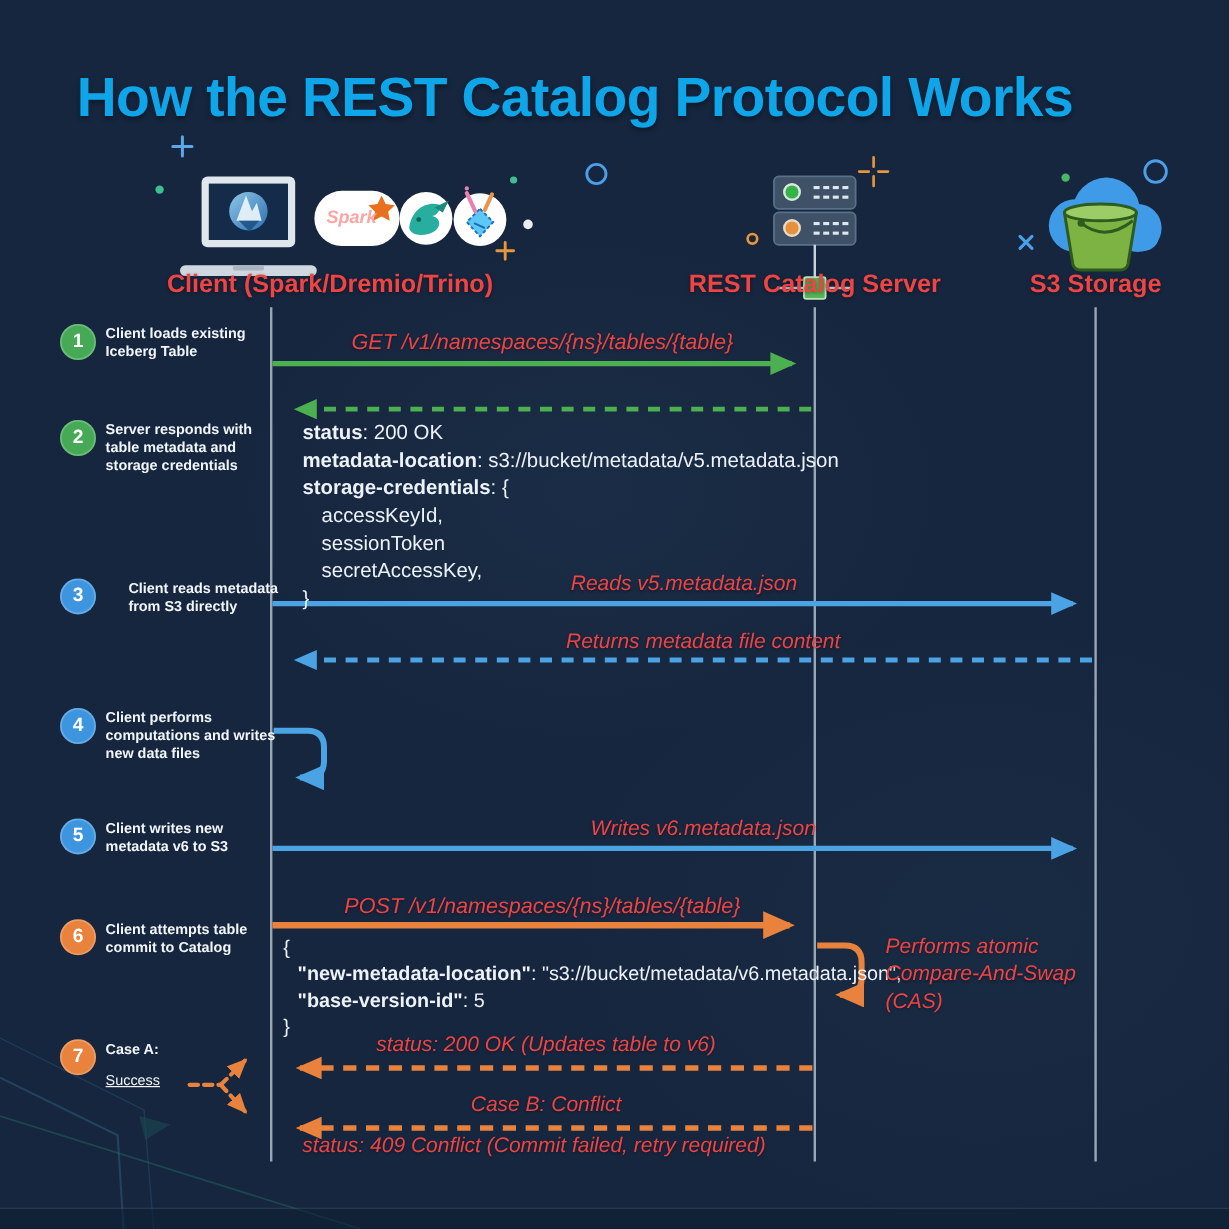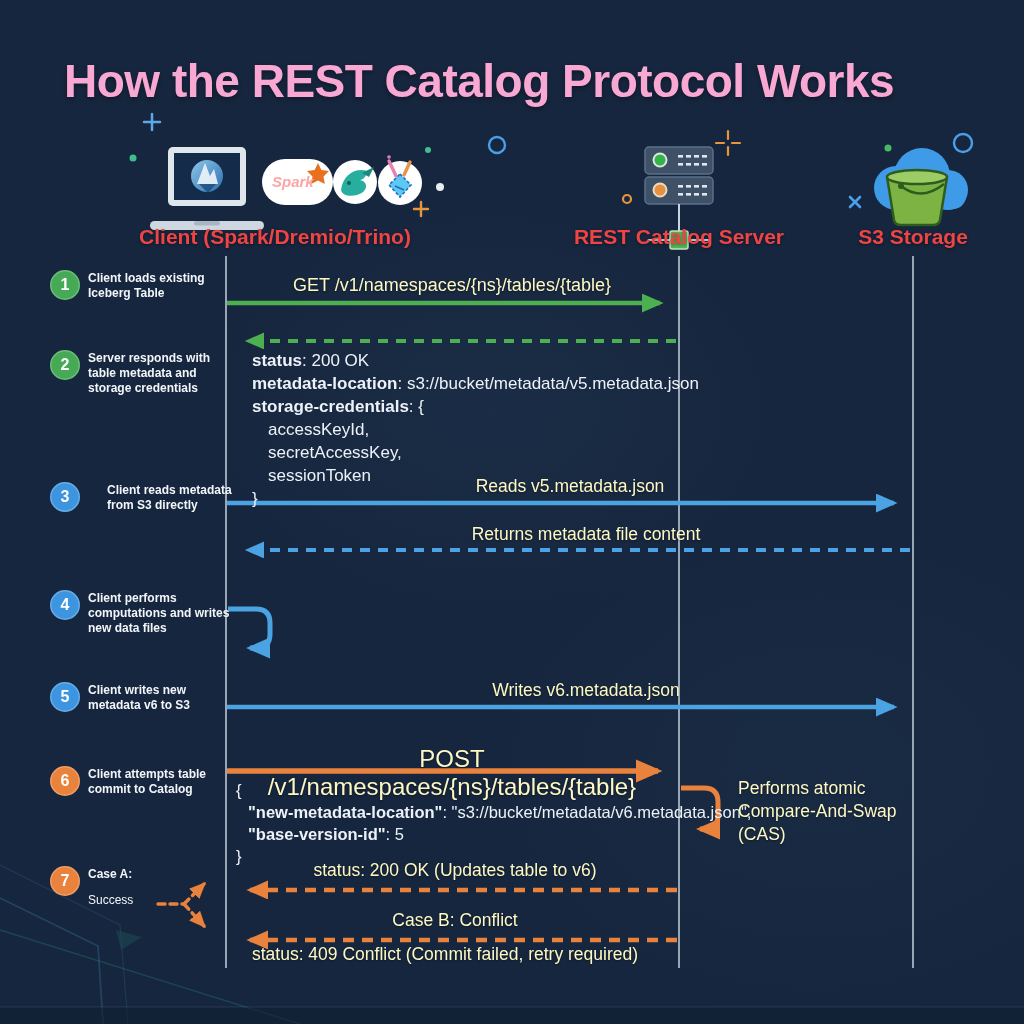--- a/index.html
+++ b/index.html
@@ -12,37 +12,37 @@
   .canvas::before{
     content:"";position:absolute;inset:0;
     background:
       radial-gradient(420px 300px at 48% 40%, rgba(70,100,140,0.10), rgba(0,0,0,0) 70%),
       radial-gradient(500px 360px at 80% 75%, rgba(60,95,130,0.08), rgba(0,0,0,0) 70%);
     pointer-events:none;
   }
   .abs{position:absolute;}
   .title{
     left:64px;top:54px;width:920px;
-    font-size:46px;font-weight:800;letter-spacing:-0.5px;color:#f9a8d4;
+    font-size:46px;font-weight:800;letter-spacing:-0.5px;color:#0ea5e9;
     text-shadow:0 2px 4px rgba(0,0,0,0.35);
   }
   .actor-label{font-size:21px;font-weight:700;color:#ef4444;text-align:center;text-shadow:0 1px 3px rgba(0,0,0,0.4);}
   .svglayer{left:0;top:0;width:1024px;height:1024px;}
   .stepnum{
     width:30px;height:30px;border-radius:50%;
     display:flex;align-items:center;justify-content:center;
     font-size:16px;font-weight:700;color:#fff;
     box-shadow:0 0 0 1.5px rgba(255,255,255,0.22) inset;
   }
   .stepnum.green{background:#45A956;}
   .stepnum.blue{background:#3D95E0;}
   .stepnum.orange{background:#E8823C;}
   .steptext{width:146px;font-size:12px;font-weight:700;line-height:1.26;color:#F2F6FA;}
-  .steptext .plain{font-weight:400;display:block;margin-top:11px;}
-  .msg{font-size:17.5px;color:#fef9c3;text-align:center;text-shadow:0 1px 2px rgba(0,0,0,0.35);}
+  .steptext .plain{font-weight:400;display:block;margin-top:11px;text-decoration:underline;}
+  .msg{font-size:17.5px;color:#ef4444;text-align:center;text-shadow:0 1px 2px rgba(0,0,0,0.35);font-style:italic;}
   .codeblock{font-size:17px;line-height:23px;color:#EDF2F8;}
   .codeblock .ind{padding-left:16px;}
   .b{font-weight:700;}
   .spark-word{font-size:15px;font-weight:700;font-style:italic;color:#fca5a5;}
 </style>
 </head>
 <body>
 
 <div class="canvas">
 
@@ -237,30 +237,30 @@
     <span class="plain">Success</span>
   </div>
 
   <div class="abs msg" style="left:240px;top:275px;width:424px;font-size:18px;">GET /v1/namespaces/{ns}/tables/{table}</div>
 
   <div class="abs codeblock" style="left:252px;top:349px;">
     <div><span class="b">status</span><span>: 200 OK</span></div>
     <div><span class="b">metadata-location</span><span>: s3://bucket/metadata/v5.metadata.json</span></div>
     <div><span class="b">storage-credentials</span><span>: {</span></div>
     <div class="ind">accessKeyId,</div>
+    <div class="ind">sessionToken</div>
     <div class="ind">secretAccessKey,</div>
-    <div class="ind">sessionToken</div>
     <div>}</div>
   </div>
 
   <div class="abs msg" style="left:300px;top:476px;width:540px;">Reads v5.metadata.json</div>
   <div class="abs msg" style="left:316px;top:524px;width:540px;">Returns metadata file content</div>
   <div class="abs msg" style="left:316px;top:680px;width:540px;">Writes v6.metadata.json</div>
 
-  <div class="abs msg" style="left:240px;top:745px;width:424px;font-size:24px;">POST /v1/namespaces/{ns}/tables/{table}</div>
+  <div class="abs msg" style="left:240px;top:745px;width:424px;font-size:18px;">POST /v1/namespaces/{ns}/tables/{table}</div>
 
   <div class="abs codeblock" style="left:236px;top:779px;font-size:16.5px;line-height:22px;">
     <div>{</div>
     <div style="padding-left:12px;"><span class="b">"new-metadata-location"</span><span>: "s3://bucket/metadata/v6.metadata.json",</span></div>
     <div style="padding-left:12px;"><span class="b">"base-version-id"</span><span>: 5</span></div>
     <div>}</div>
   </div>
 
   <div class="abs msg" style="left:738px;top:777px;width:180px;text-align:left;line-height:1.32;">Performs atomic Compare-And-Swap (CAS)</div>
 

